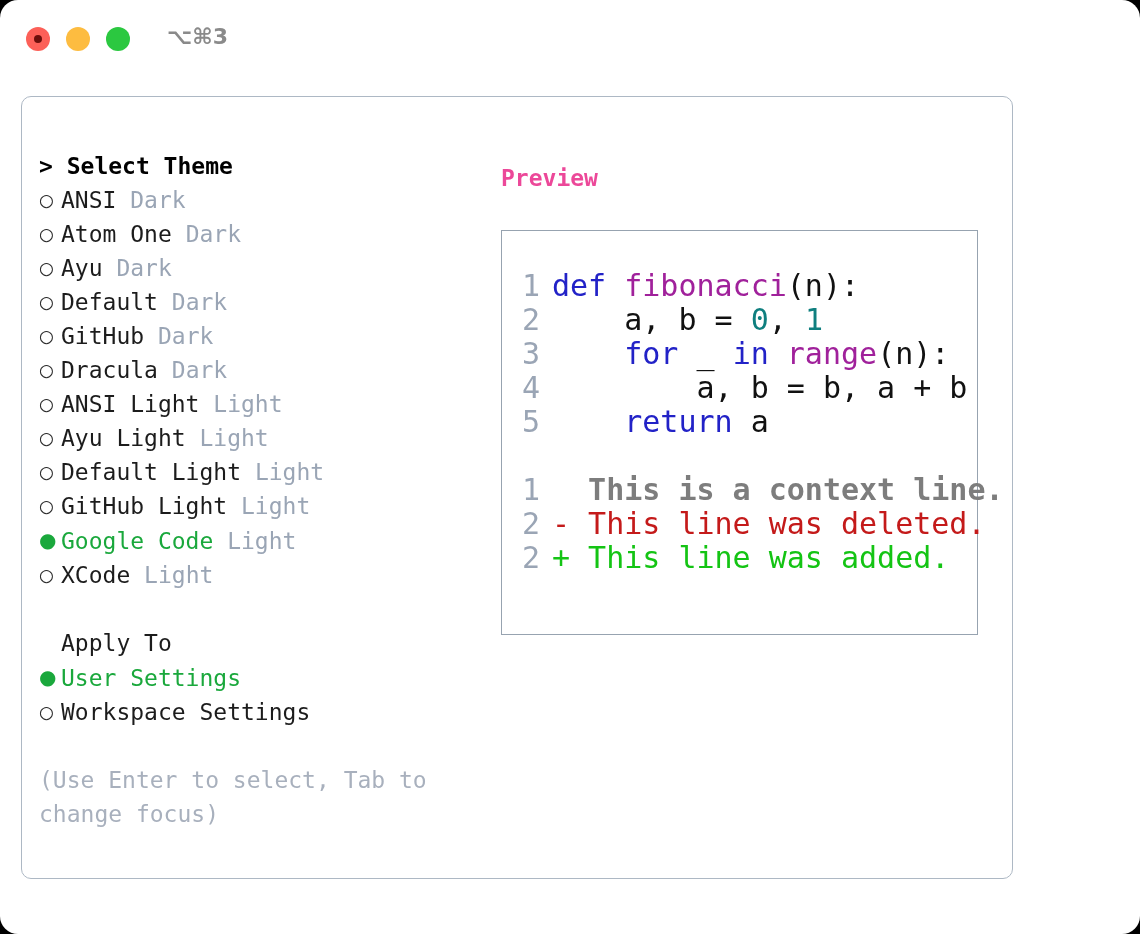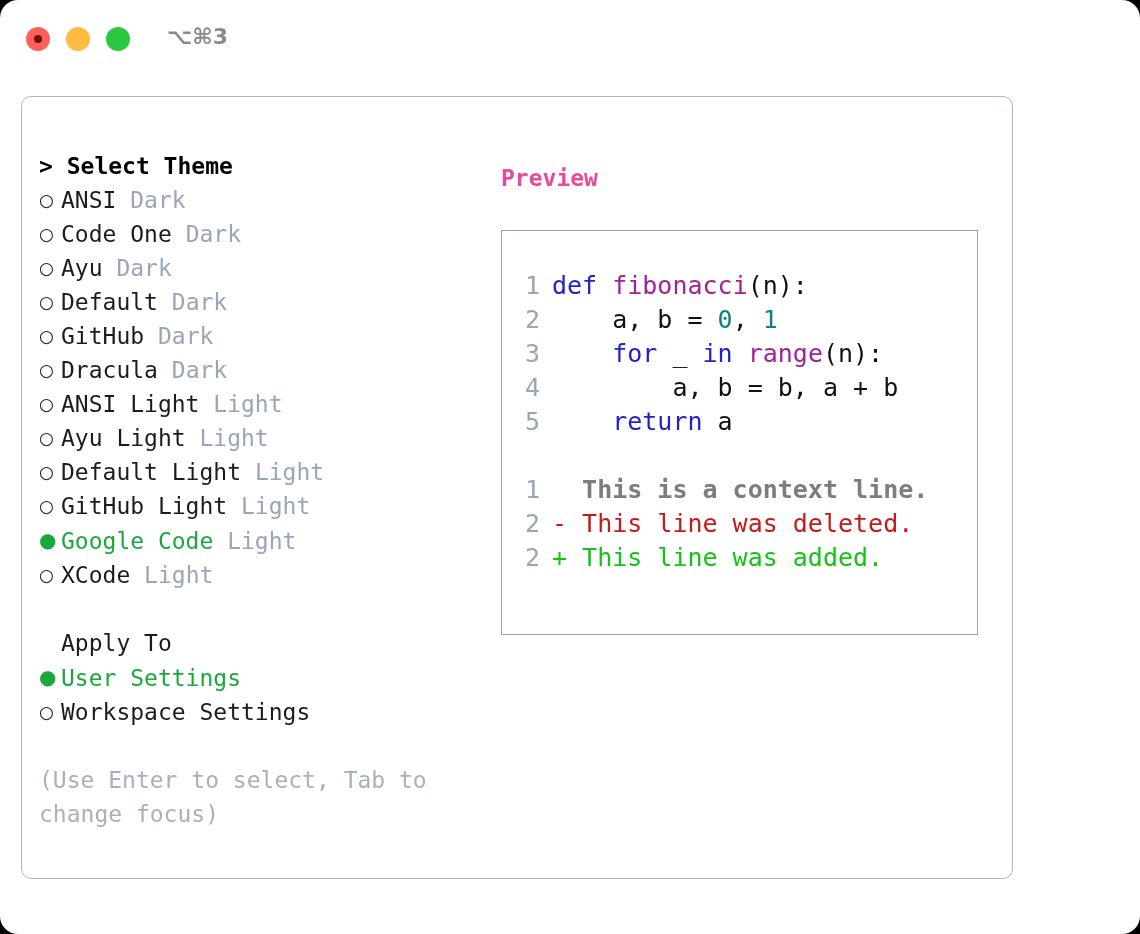--- a/index.html
+++ b/index.html
@@ -153,21 +153,21 @@
     margin-top: 35px;
     width: 477px;
     height: 405px;
     border: 1.6px solid #97a3b0;
     box-sizing: border-box;
     background: #ffffff;
     padding: 38px 0 0 0;
   }
 
   .code-line {
-    font-size: 25px;
+    font-size: 30px;
     line-height: 34px;
     white-space: pre;
     padding-left: 16px;
     color: #111111;
   }
   .lineno {
     display: inline-block;
     width: 22px;
     text-align: right;
     color: #9aa5b5;
@@ -197,21 +197,21 @@
     <div class="traffic traffic-max"></div>
     <div class="win-title">⌥⌘3</div>
   </div>
 
   <div class="card">
 
     <div class="left-col">
       <div class="section-head">&gt; Select Theme</div>
       <div id="theme-list">
           <div class="theme-row"><span class="bullet">○</span><span class="theme-name">ANSI </span><span class="theme-kind">Dark</span></div>
-          <div class="theme-row"><span class="bullet">○</span><span class="theme-name">Code One </span><span class="theme-kind">Dark</span></div>
+          <div class="theme-row"><span class="bullet">○</span><span class="theme-name">Atom One </span><span class="theme-kind">Dark</span></div>
           <div class="theme-row"><span class="bullet">○</span><span class="theme-name">Ayu </span><span class="theme-kind">Dark</span></div>
           <div class="theme-row"><span class="bullet">○</span><span class="theme-name">Default </span><span class="theme-kind">Dark</span></div>
           <div class="theme-row"><span class="bullet">○</span><span class="theme-name">GitHub </span><span class="theme-kind">Dark</span></div>
           <div class="theme-row"><span class="bullet">○</span><span class="theme-name">Dracula </span><span class="theme-kind">Dark</span></div>
           <div class="theme-row"><span class="bullet">○</span><span class="theme-name">ANSI Light </span><span class="theme-kind">Light</span></div>
           <div class="theme-row"><span class="bullet">○</span><span class="theme-name">Ayu Light </span><span class="theme-kind">Light</span></div>
           <div class="theme-row"><span class="bullet">○</span><span class="theme-name">Default Light </span><span class="theme-kind">Light</span></div>
           <div class="theme-row"><span class="bullet">○</span><span class="theme-name">GitHub Light </span><span class="theme-kind">Light</span></div>
           <div class="theme-row selected"><span class="bullet sel">●</span><span class="theme-name">Google Code </span><span class="theme-kind">Light</span></div>
           <div class="theme-row"><span class="bullet">○</span><span class="theme-name">XCode </span><span class="theme-kind">Light</span></div>

